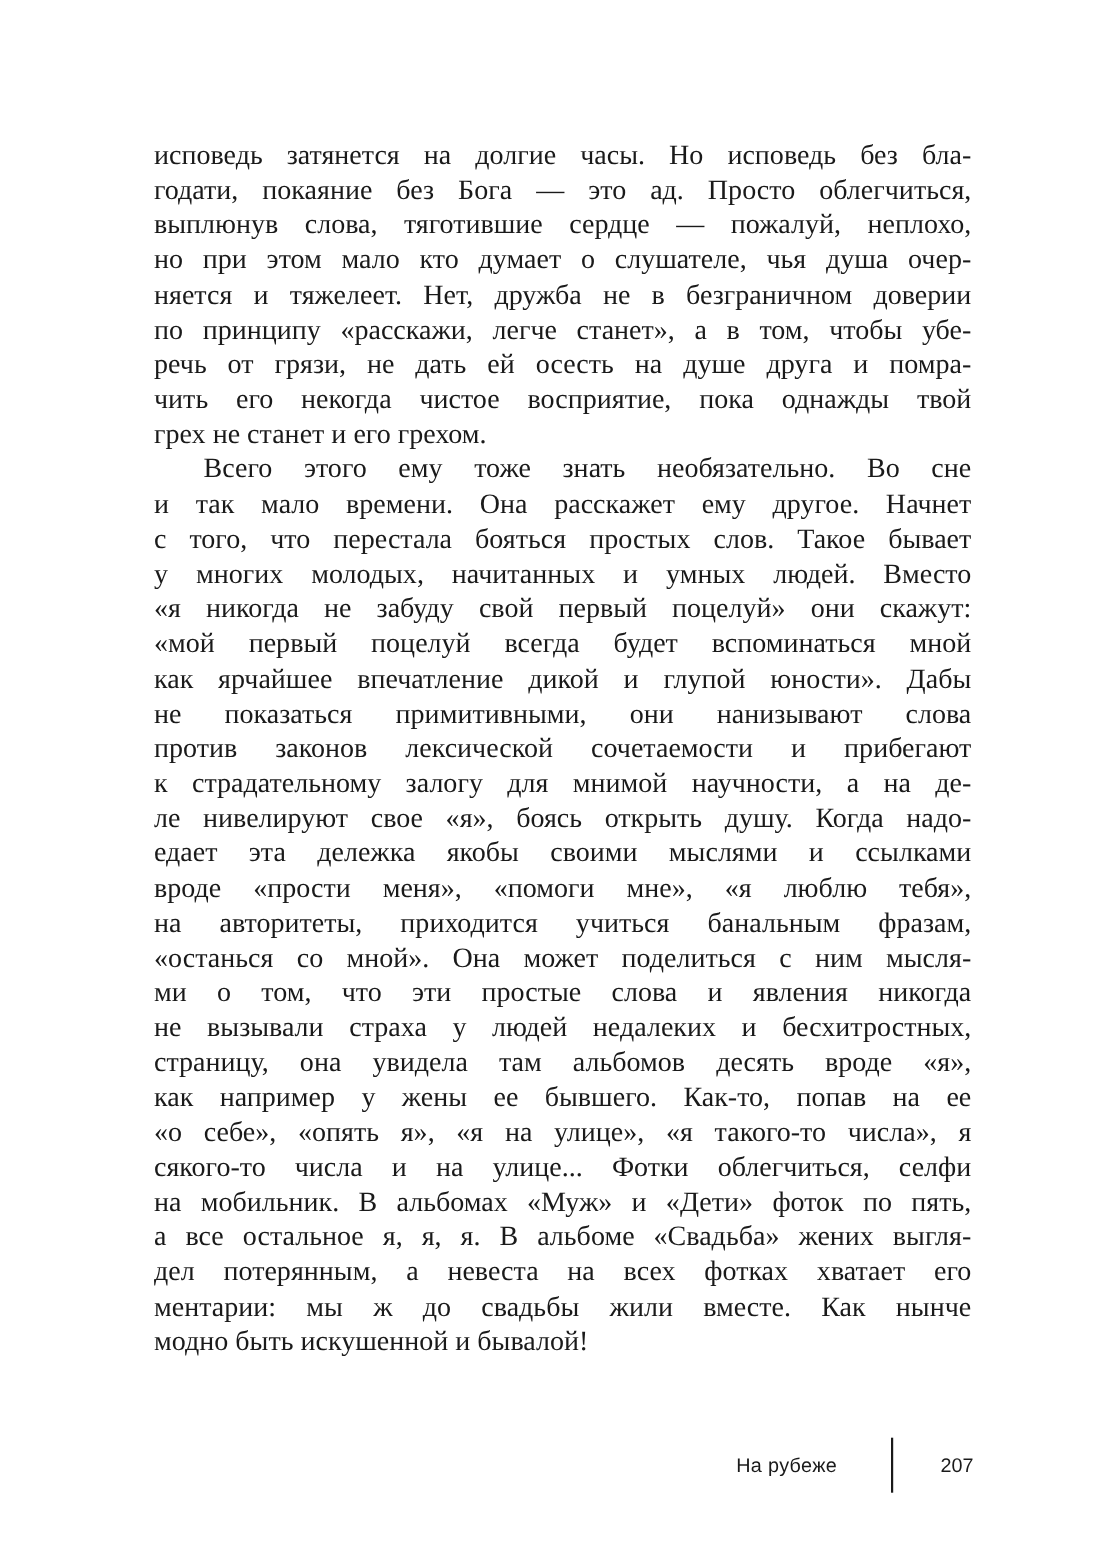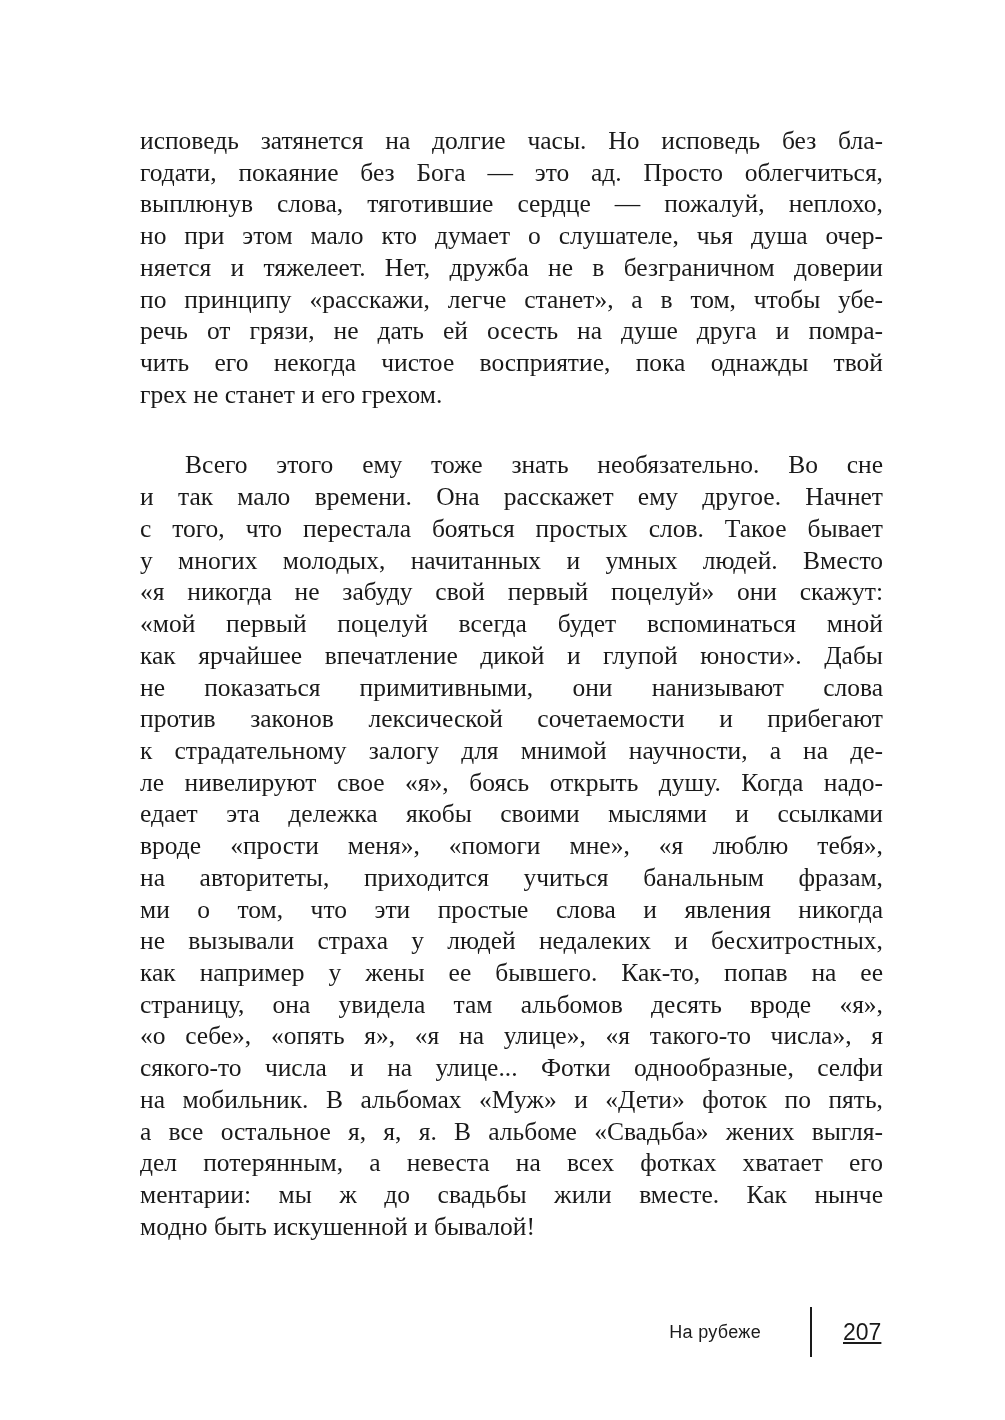--- a/index.html
+++ b/index.html
@@ -30,21 +30,20 @@
     text-align: justify;
     text-align-last: justify;
     white-space: normal;
     hyphens: none;
   }
   .text-line.para-end {
     text-align-last: left;
   }
   .text-line.first-indent {
     text-indent: 45px;
-    margin-top: 39px;
   }
   .page-footer {
     position: absolute;
     top: 1307px;
     right: 120px;
     height: 50px;
     display: flex;
     align-items: center;
     font-family: "Liberation Sans", "DejaVu Sans", sans-serif;
     color: var(--text-color, #1a1a1a);
@@ -54,24 +53,23 @@
     letter-spacing: 0.3px;
   }
   .footer-divider {
     width: 2px;
     height: 50px;
     background: var(--text-color, #1a1a1a);
     margin-left: 49px;
     margin-right: 31px;
   }
   .page-number {
-    font-size: 23px;
+    font-size: 18px;
     min-width: 42px;
-    text-align: left;
-    text-decoration: underline;
+    text-align: right;
   }
 </style>
 </head>
 <body>
 
 <div class="book-page">
 
   <main class="page-body" id="page-body">
 
   <div class="paragraph">
@@ -93,26 +91,27 @@
         <div class="text-line">«я никогда не забуду свой первый поцелуй» они скажут:</div>
         <div class="text-line">«мой первый поцелуй всегда будет вспоминаться мной</div>
         <div class="text-line">как ярчайшее впечатление дикой и глупой юности». Дабы</div>
         <div class="text-line">не показаться примитивными, они нанизывают слова</div>
         <div class="text-line">против законов лексической сочетаемости и прибегают</div>
         <div class="text-line">к страдательному залогу для мнимой научности, а на де-</div>
         <div class="text-line">ле нивелируют свое «я», боясь открыть душу. Когда надо-</div>
         <div class="text-line">едает эта дележка якобы своими мыслями и ссылками</div>
         <div class="text-line">вроде «прости меня», «помоги мне», «я люблю тебя»,</div>
         <div class="text-line">на авторитеты, приходится учиться банальным фразам,</div>
+        <div class="text-line">«останься со мной». Она может поделиться с ним мысля-</div>
         <div class="text-line">ми о том, что эти простые слова и явления никогда</div>
         <div class="text-line">не вызывали страха у людей недалеких и бесхитростных,</div>
+        <div class="text-line">страницу, она увидела там альбомов десять вроде «я»,</div>
         <div class="text-line">как например у жены ее бывшего. Как-то, попав на ее</div>
-        <div class="text-line">страницу, она увидела там альбомов десять вроде «я»,</div>
         <div class="text-line">«о себе», «опять я», «я на улице», «я такого-то числа», я</div>
-        <div class="text-line">сякого-то числа и на улице... Фотки однообразные, селфи</div>
+        <div class="text-line">сякого-то числа и на улице... Фотки облегчиться, селфи</div>
         <div class="text-line">на мобильник. В альбомах «Муж» и «Дети» фоток по пять,</div>
         <div class="text-line">а все остальное я, я, я. В альбоме «Свадьба» жених выгля-</div>
         <div class="text-line">дел потерянным, а невеста на всех фотках хватает его</div>
         <div class="text-line">ментарии: мы ж до свадьбы жили вместе. Как нынче</div>
         <div class="text-line para-end">модно быть искушенной и бывалой!</div>
       </div>
     </main>
 
   <footer class="page-footer">
     <span class="running-title">На рубеже</span>

